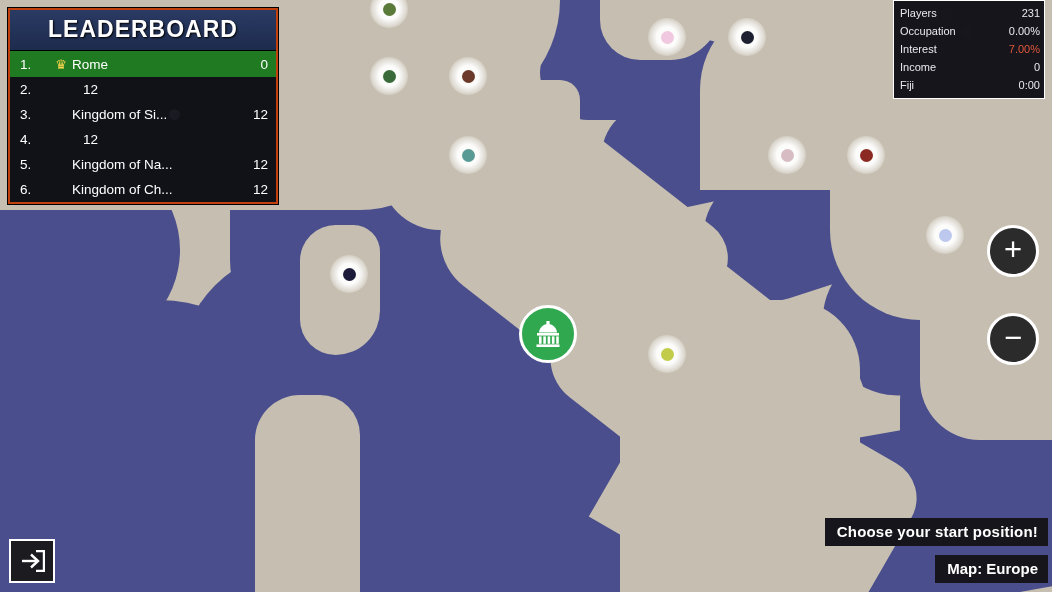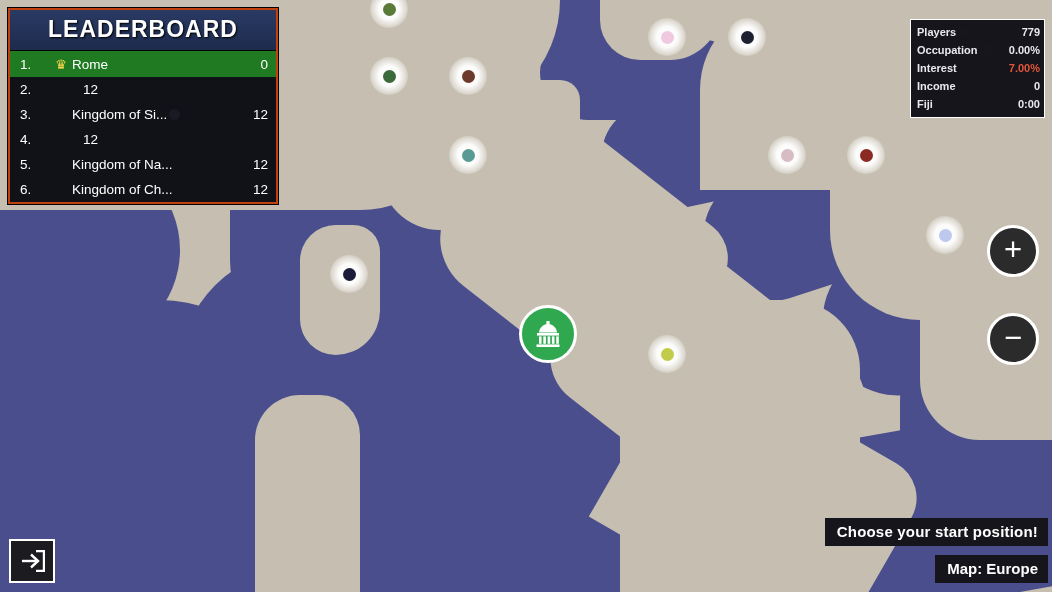--- a/index.html
+++ b/index.html
@@ -107,27 +107,26 @@
   .lb-row .score {
     width: 26px;
     flex: none;
     text-align: right;
   }
 
   
   #stats {
     position: absolute;
     right: 7px;
-    top: 19px;
-    width: 135px;
+    top: 0;
+    width: 152px;
     background: #15151b;
     border: 1px solid #ffffff;
     padding: 3px 4px 4px 6px;
     box-sizing: border-box;
-    font-weight: bold;
   }
   .stat-row {
     display: flex;
     align-items: center;
     height: 18px;
     font-size: 11px;
     color: #e8e8ee;
   }
   .stat-row .slabel { flex: 0 0 auto; }
   .stat-row .sicon {
@@ -366,21 +365,21 @@
           <span class="score">12</span>
         </div>
       </div>
   </div>
 
   <div id="stats">
     <div id="stat-rows">
         <div class="stat-row">
           <span class="slabel">Players</span>
           <span class="sicon"></span>
-          <span class="sval">779</span>
+          <span class="sval">231</span>
         </div>
         <div class="stat-row">
           <span class="slabel">Occupation</span>
           <span class="sicon"></span>
           <span class="sval">0.00%</span>
         </div>
         <div class="stat-row">
           <span class="slabel">Interest</span>
           <span class="sval warn">7.00%</span>
         </div>

